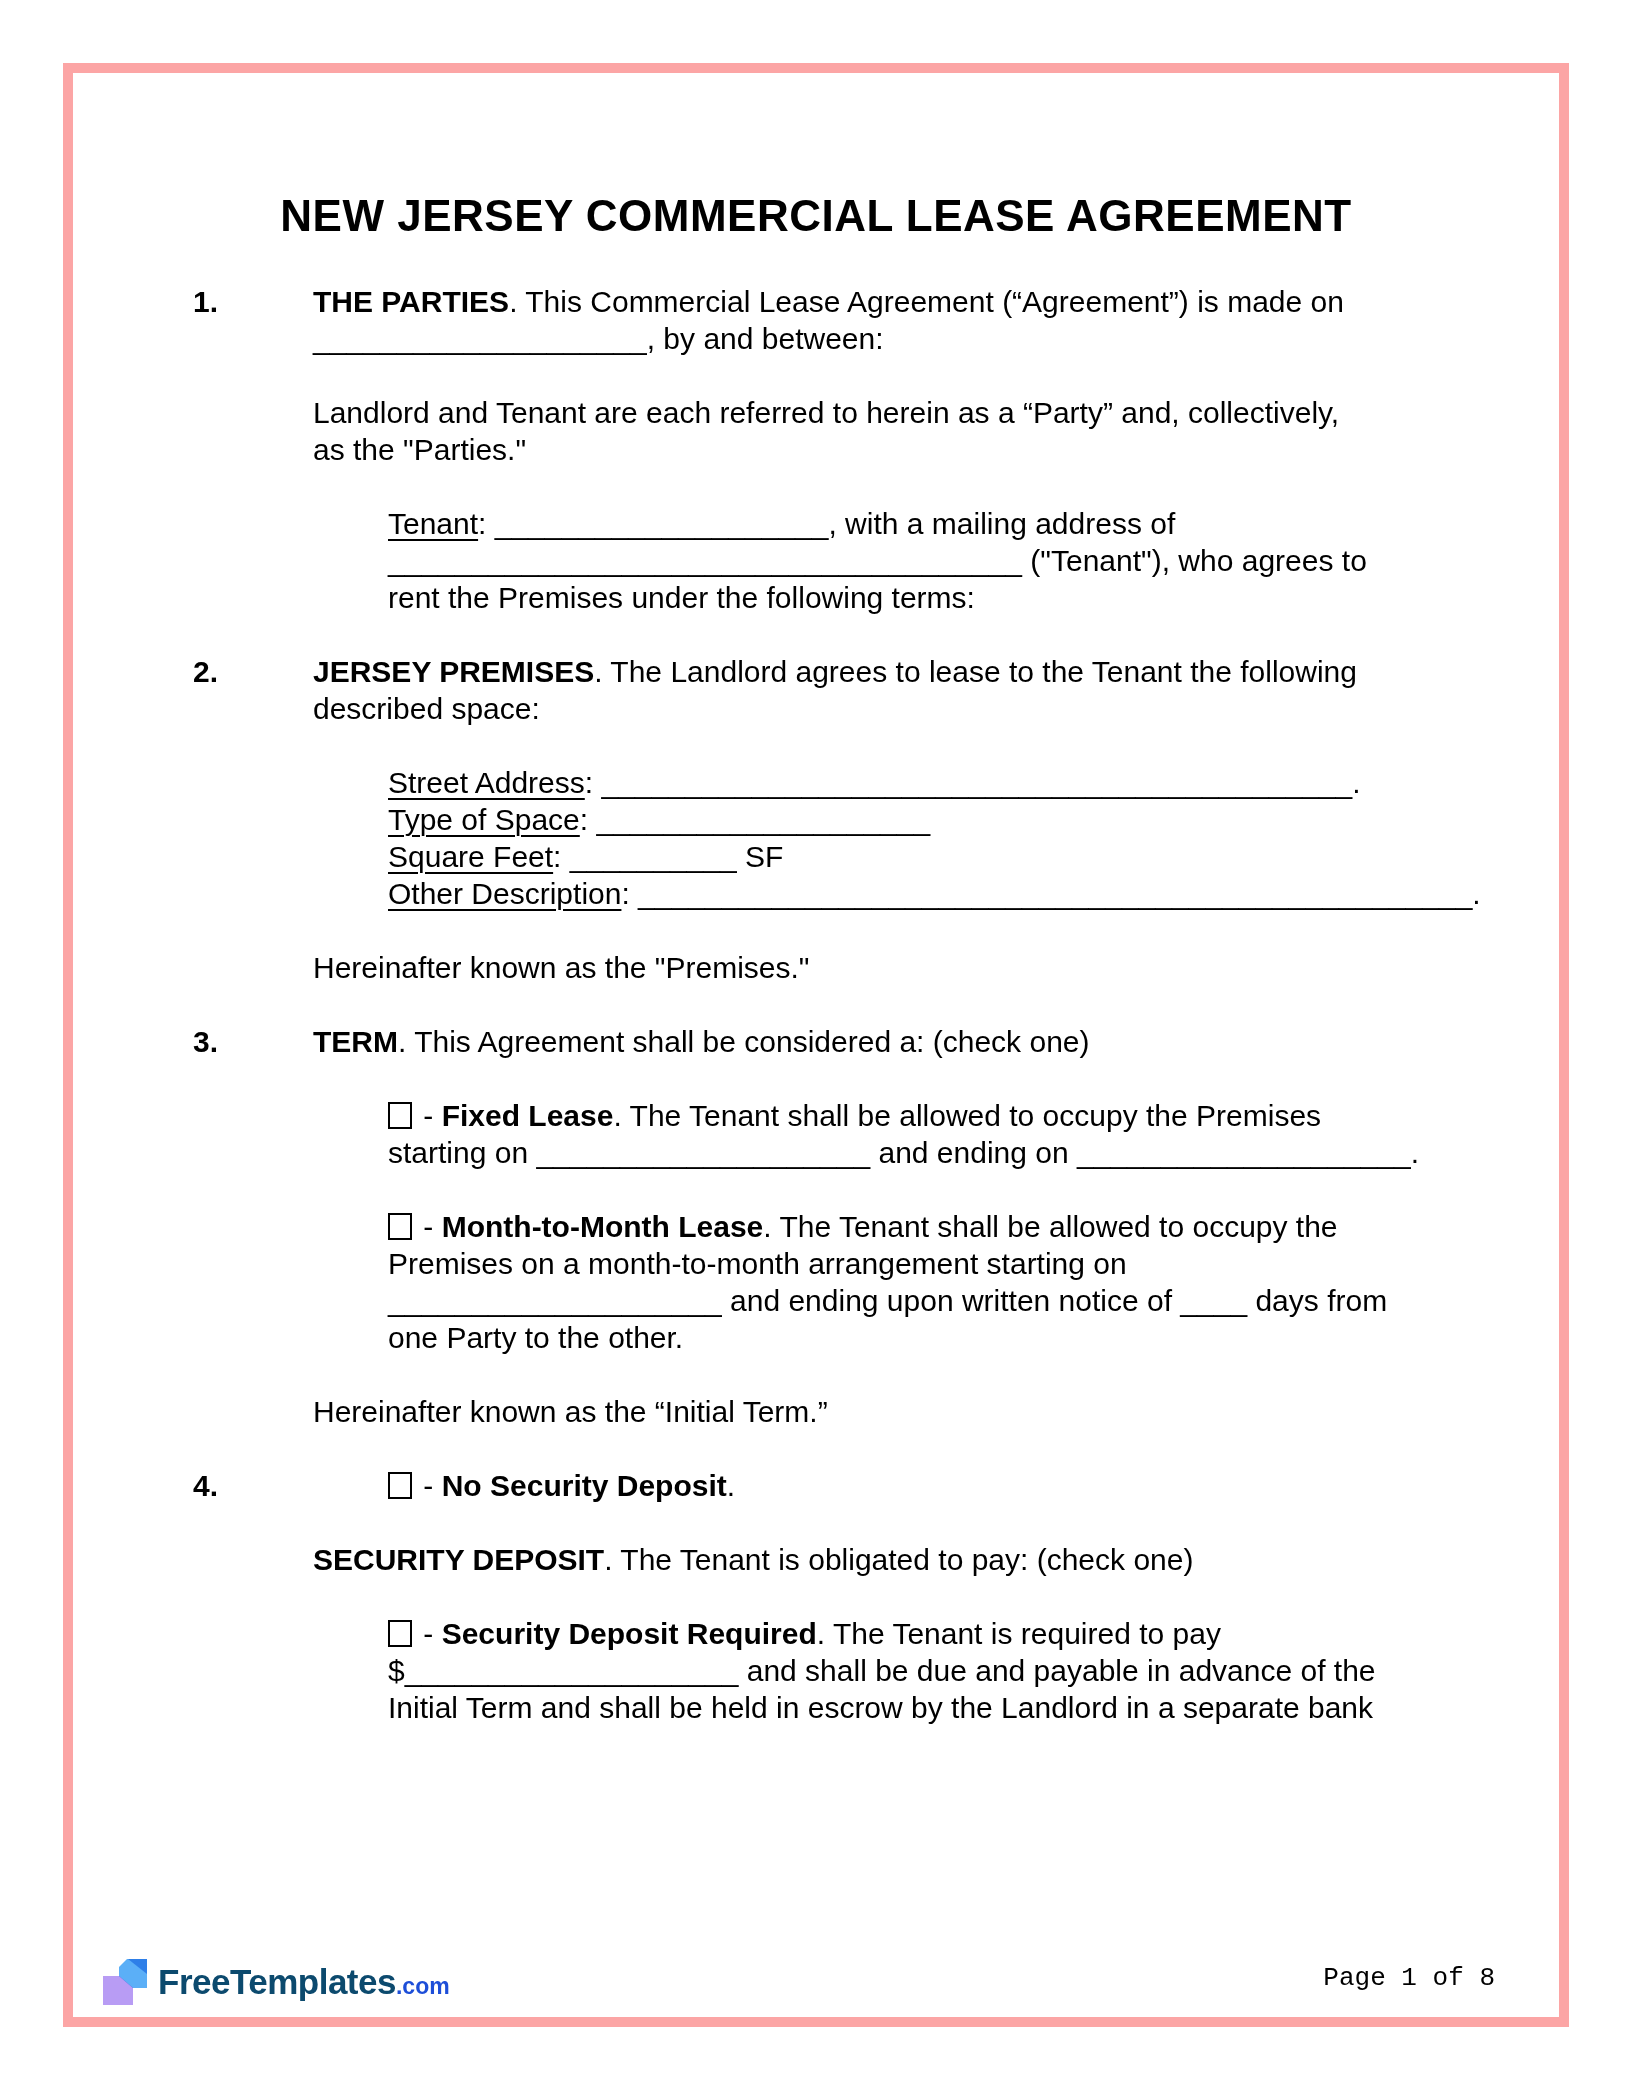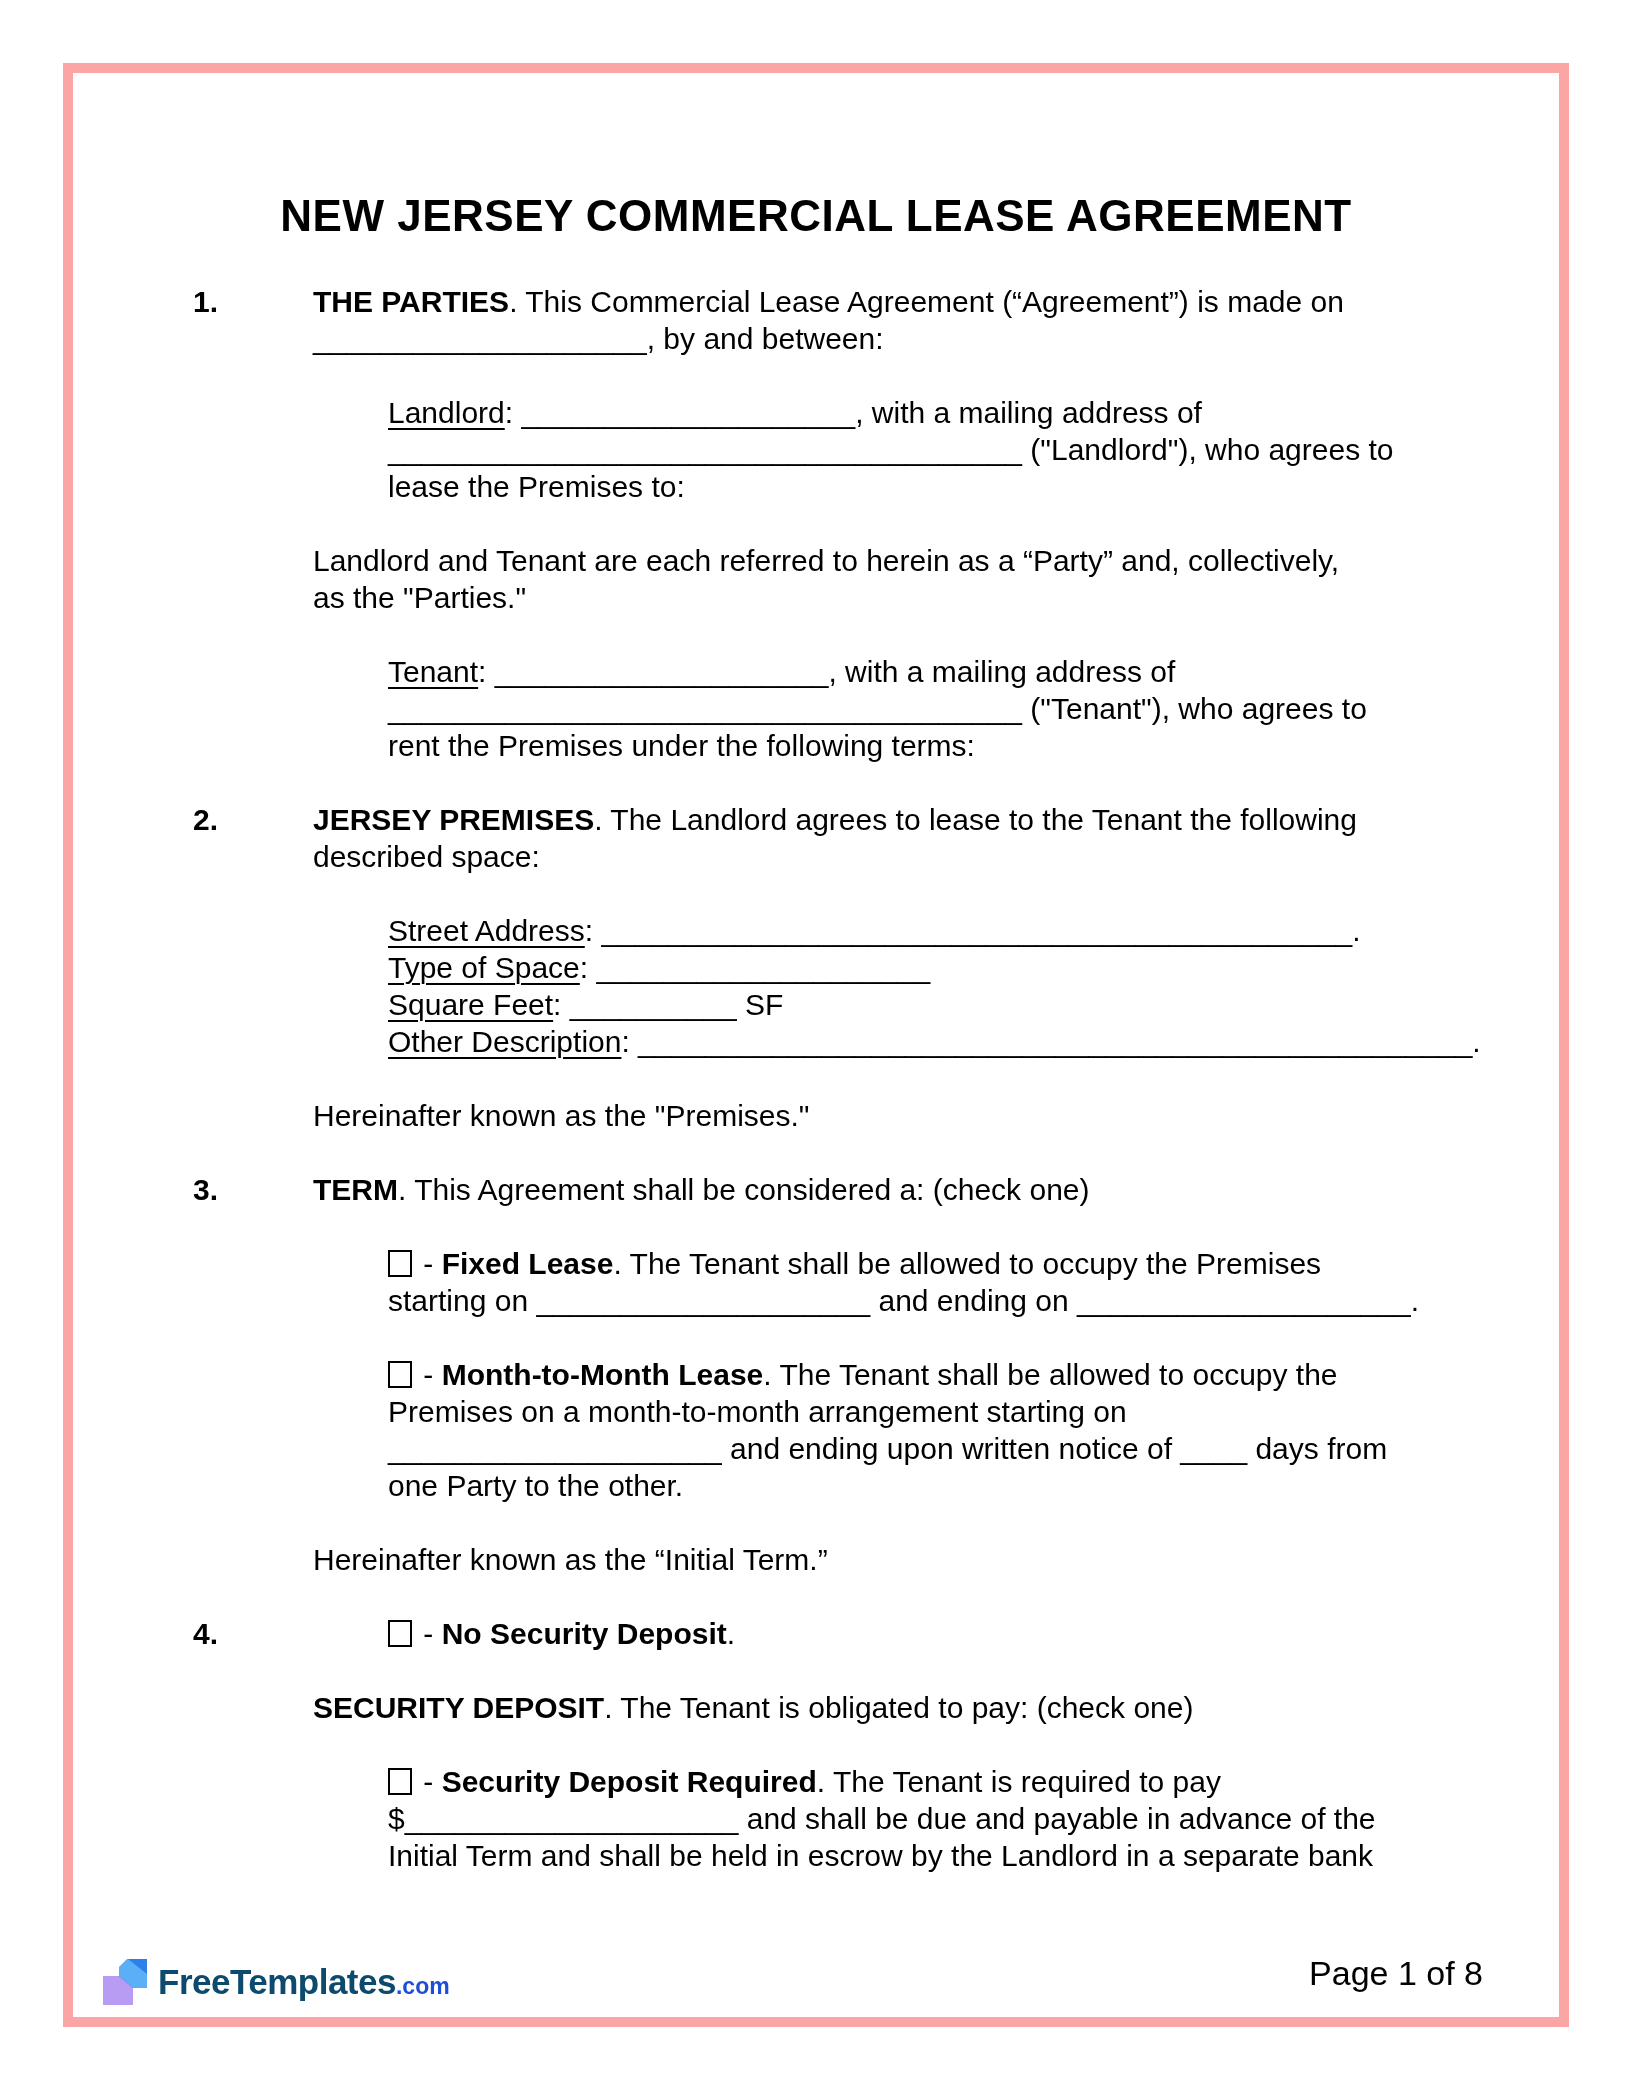--- a/index.html
+++ b/index.html
@@ -31,38 +31,35 @@
     border: 2px solid #000; vertical-align: -3px; margin-right: 3px; background: #fff;
   }
   .brand {
     position: absolute; left: 30px; bottom: 12px;
     display: flex; align-items: center; gap: 11px;
   }
   .brand svg { display: block; }
   .wordmark { white-space: nowrap; }
   .brand-name { font-size: 35px; font-weight: bold; color: #0c4a6e; letter-spacing: -0.5px; }
   .brand-suffix { font-size: 23px; font-weight: bold; color: #1d4ed8; }
-  .page-label { position: absolute; right: 76px; bottom: 24px; font-size: 34px; }
+  .page-label { position: absolute; right: 64px; bottom: 24px; font-size: 26px; font-family: Liberation Mono, monospace; }
 </style>
 </head>
 <body>
 
 <div class="frame">
   <div class="doc">
 
     <h1 class="title">NEW JERSEY COMMERCIAL LEASE AGREEMENT</h1>
 
     <div class="sec">
       <div class="num">1.</div>
       <div class="bodycol">
         <p class="para"><span class="b">THE PARTIES</span><span>. This Commercial Lease Agreement (“Agreement”) is made on
 ____________________, by and between:</span></p>
-        <p class="para indent"><span class="ul">Landlord</span><span>: ____________________, with a mailing address of
-______________________________________ ("Landlord"), who agrees to
-lease the Premises to:</span></p>
         <p class="para">Landlord and Tenant are each referred to herein as a “Party” and, collectively,
 as the "Parties."</p>
         <p class="para indent"><span class="ul">Tenant</span><span>: ____________________, with a mailing address of
 ______________________________________ ("Tenant"), who agrees to
 rent the Premises under the following terms:</span></p>
       </div>
     </div>
 
     <div class="sec">
       <div class="num">2.</div>

